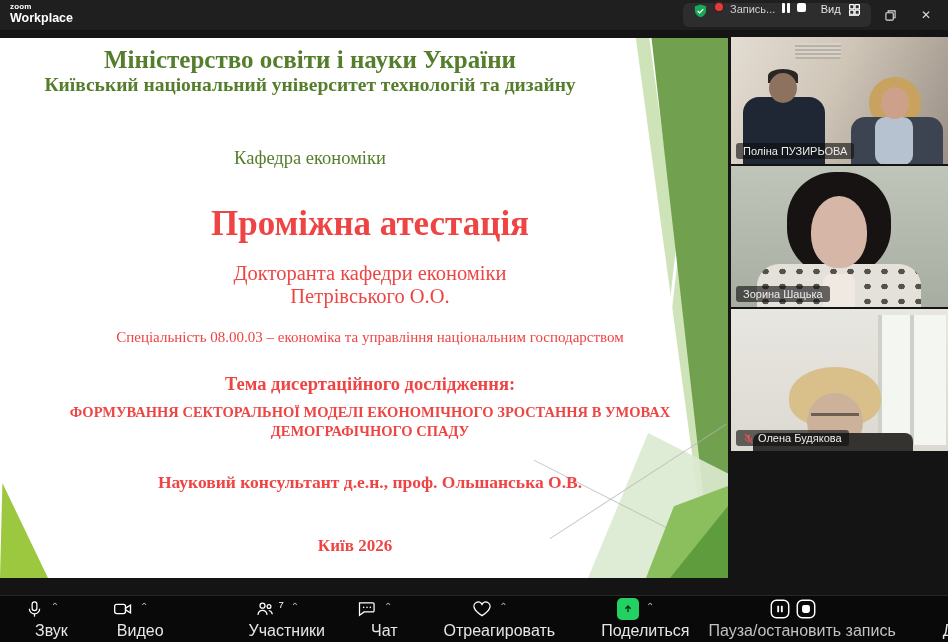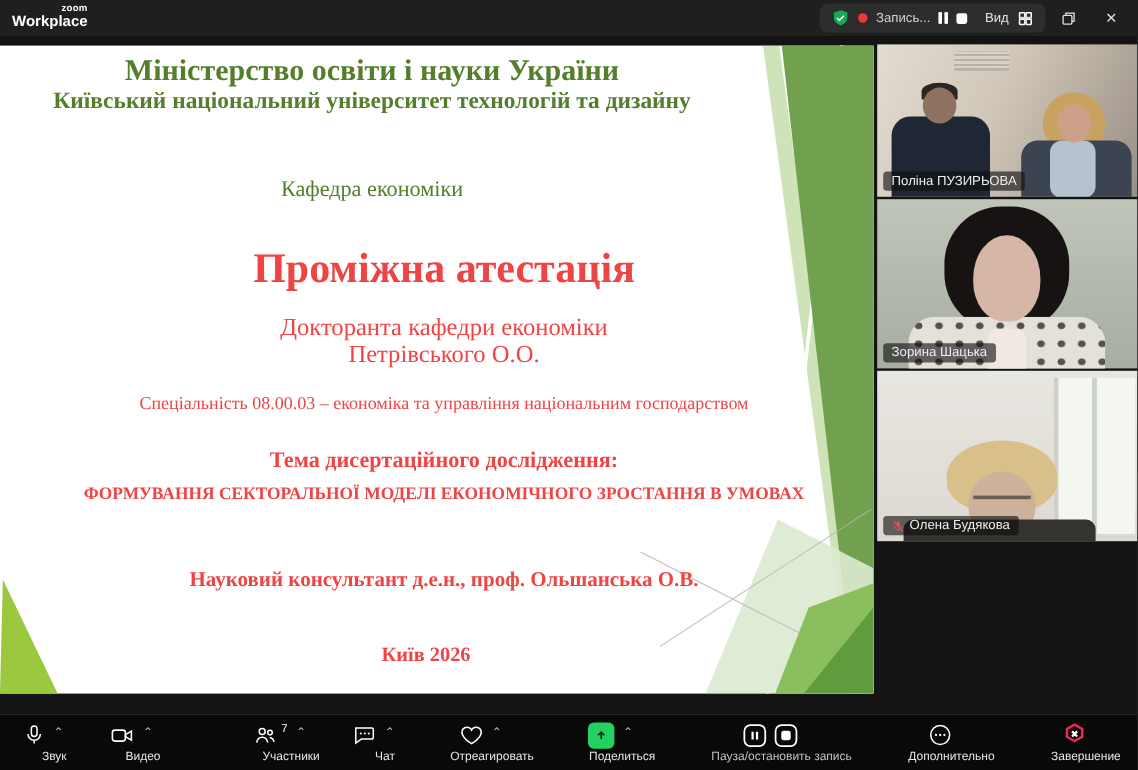--- a/index.html
+++ b/index.html
@@ -2,24 +2,24 @@
 <html><head>
 <meta charset="utf-8">
 <style>
   html,body{margin:0;padding:0;background:#000;}
   .screen{position:relative;width:948px;height:642px;background:#141414;overflow:hidden;
           font-family:"Liberation Sans",sans-serif;}
 
   
   .topbar{position:absolute;top:0;left:0;right:0;height:30px;background:#1f1f1f;}
   .logo{position:absolute;left:10px;top:3px;color:#fff;line-height:1;}
-  .logo .l1{display:block;font-size:8px;font-weight:700;letter-spacing:.2px;margin-bottom:1px;text-align:right;}
+  .logo .l1{display:block;font-size:8px;font-weight:700;letter-spacing:.2px;margin-bottom:1px;}
   .logo .l2{display:block;font-size:12.5px;font-weight:700;}
   .pill{position:absolute;left:683px;top:3px;height:24px;background:#2d2d2d;border-radius:6px;
-        display:flex;align-items:center;gap:7px;padding:0 10px;}
+        display:flex;align-items:flex-start;gap:7px;padding:0 10px;}
   .rec-dot{width:8px;height:8px;border-radius:50%;background:#e23b3b;box-shadow:0 0 0 2px #3a2323;}
   .rec-label{color:#cfcfcf;font-size:11px;}
   .pbars{display:flex;gap:2.5px;align-items:center;}
   .pbars i{display:block;width:2.5px;height:10px;background:#fff;border-radius:1px;}
   .stopsq{width:9px;height:9px;background:#fff;border-radius:2px;}
   .view-label{color:#e3e3e3;font-size:11px;margin-left:8px;}
   .winbtns{position:absolute;right:4px;top:0;height:30px;display:flex;align-items:center;}
   .winbtn{width:36px;height:30px;display:flex;align-items:center;justify-content:center;color:#ddd;font-size:12px;}
   .minline{width:10px;height:1.5px;background:#ddd;}
 
@@ -106,21 +106,21 @@
 
   
   .toolbar{position:absolute;left:0;right:0;bottom:0;height:47px;background:#090909;
            border-top:1px solid #262626;display:flex;align-items:center;box-sizing:border-box;padding:0 10px;}
   .grp{display:flex;align-items:center;}
   .grp-left{gap:30px;margin-left:6px;}
   .grp-center{gap:27px;margin-left:66px;}
   .grp-right{gap:28px;margin-left:auto;margin-right:4px;}
   .tb-item{display:flex;flex-direction:column;align-items:center;gap:2px;color:#e6e6e6;position:relative;}
   .tb-iconrow{display:flex;align-items:center;height:21px;}
-  .tb-label{font-size:10px;white-space:nowrap;margin-left:19px;}
+  .tb-label{font-size:16px;white-space:nowrap;margin-left:19px;}
   .tb-label.dim{color:#c2c2c2;}
   .tb-chevron{color:#b5b5b5;font-size:10px;margin-left:7px;line-height:1;transform:translateY(-2px);}
   .badge{font-size:9.5px;color:#fff;margin-left:3px;transform:translateY(-5px);}
   .share-btn{width:22px;height:22px;border-radius:5px;background:#23d162;display:flex;
              align-items:center;justify-content:center;}
   .icon-gap{display:flex;gap:4px;align-items:center;}
 </style>
 </head>
 <body>
 
@@ -181,20 +181,21 @@
     <div class="stext green t-dept">Кафедра економіки</div>
     <div class="stext t-title">Проміжна атестація</div>
     <div class="stext t-sub">
       <div>Докторанта кафедри економіки</div>
       <div>Петрівського О.О.</div>
     </div>
     <div class="stext t-spec">Спеціальність 08.00.03 – економіка та управління національним господарством</div>
     <div class="stext t-topiclab">Тема дисертаційного дослідження:</div>
     <div class="stext t-topic">
       <div>ФОРМУВАННЯ СЕКТОРАЛЬНОЇ МОДЕЛІ ЕКОНОМІЧНОГО ЗРОСТАННЯ В УМОВАХ</div>
+      <div>ДЕМОГРАФІЧНОГО СПАДУ</div>
     </div>
     <div class="stext t-adv">Науковий консультант д.е.н., проф. Ольшанська О.В.</div>
     <div class="stext t-city">Київ 2026</div>
   </div>
 
   <div class="sidebar">
 
     <div class="tile tile1">
       <div class="fig vent"></div>
       <div class="fig m-body"></div>

